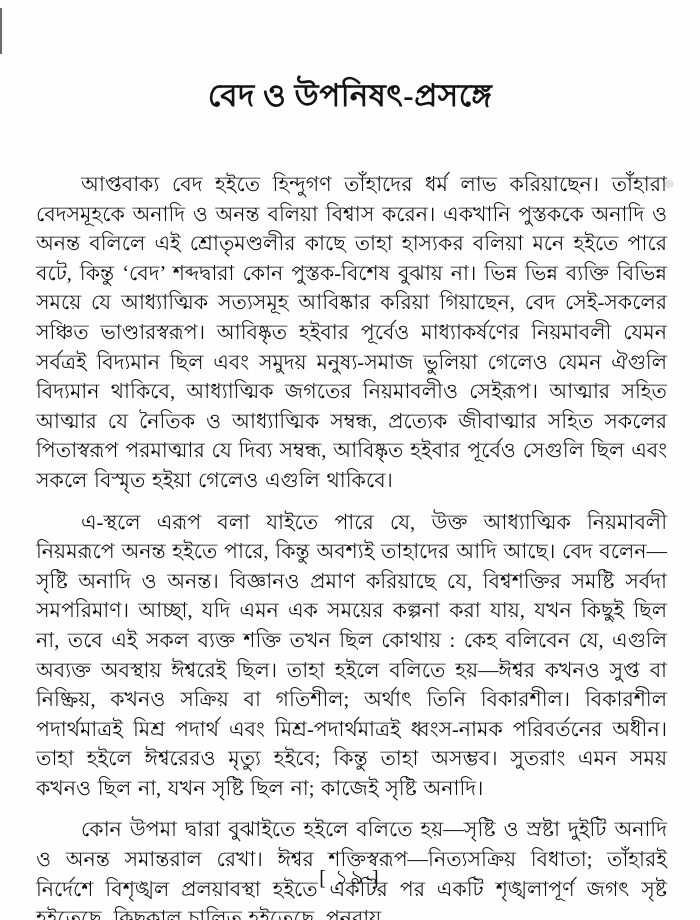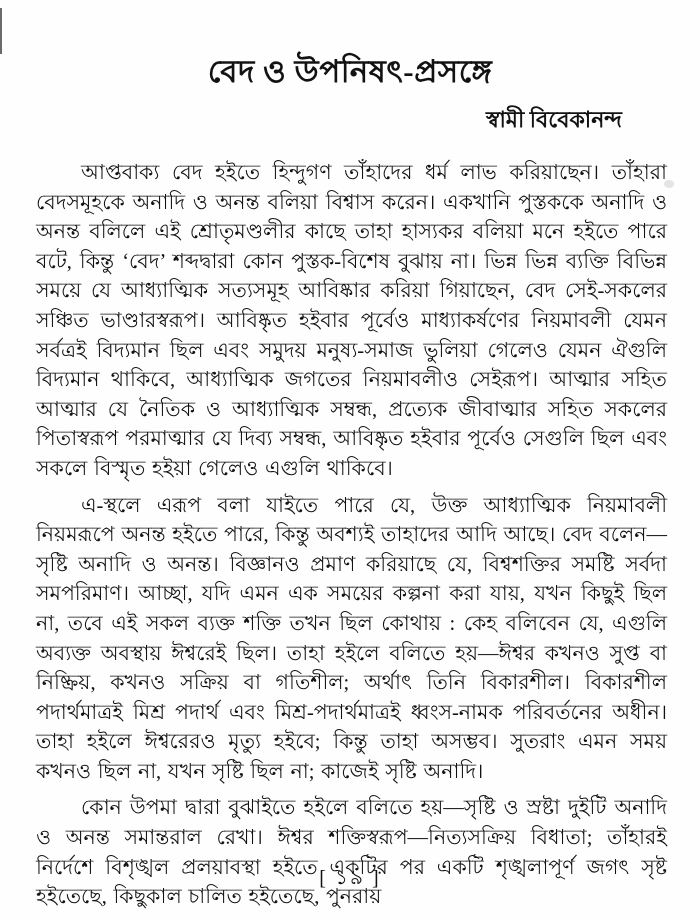--- a/index.html
+++ b/index.html
@@ -30,21 +30,21 @@
     position: absolute;
     right: 26px;
     top: 180px;
     width: 10px;
     height: 8px;
     border-radius: 50%;
     background: #c9c9c9;
     opacity: 0.5;
   }
   .page-title {
-    margin: 53px 0 0 0;
+    margin: 77px 0 0 0;
     text-align: center;
     font-size: 31px;
     font-weight: 700;
     letter-spacing: 0.5px;
     line-height: 1.25;
   }
   .byline {
     margin: 10px 78px 0 0;
     text-align: right;
     font-size: 22px;
@@ -54,21 +54,21 @@
     position: absolute;
     top: 158px;
     left: 36px;
     right: 33px;
     text-align: justify;
     font-size: 20.5px;
     line-height: 29.6px;
     word-spacing: 1.5px;
   }
   .body-text p {
-    margin: 0 0 7px 0;
+    margin: 12px 0 7px 0;
     text-indent: 45px;
   }
   .page-number {
     position: absolute;
     bottom: 25px;
     left: 0;
     width: 100%;
     text-align: center;
     font-size: 20px;
     letter-spacing: 2px;
@@ -77,21 +77,20 @@
 </head>
 <body>
 
 <div class="scan-page">
 
   <div class="edge-mark-left"></div>
   <div class="smudge-right"></div>
 
   <h1 class="page-title">বেদ ও উপনিষৎ-প্রসঙ্গে</h1>
 
-  <div class="byline">স্বামী বিবেকানন্দ</div>
 
   <div class="body-text">
     <p>আপ্তবাক্য বেদ হইতে হিন্দুগণ তাঁহাদের ধর্ম লাভ করিয়াছেন। তাঁহারা বেদসমূহকে অনাদি ও অনন্ত বলিয়া বিশ্বাস করেন। একখানি পুস্তককে অনাদি ও অনন্ত বলিলে এই শ্রোতৃমণ্ডলীর কাছে তাহা হাস্যকর বলিয়া মনে হইতে পারে বটে, কিন্তু ‘বেদ’ শব্দদ্বারা কোন পুস্তক-বিশেষ বুঝায় না। ভিন্ন ভিন্ন ব্যক্তি বিভিন্ন সময়ে যে আধ্যাত্মিক সত্যসমূহ আবিষ্কার করিয়া গিয়াছেন, বেদ সেই-সকলের সঞ্চিত ভাণ্ডারস্বরূপ। আবিষ্কৃত হইবার পূর্বেও মাধ্যাকর্ষণের নিয়মাবলী যেমন সর্বত্রই বিদ্যমান ছিল এবং সমুদয় মনুষ্য-সমাজ ভুলিয়া গেলেও যেমন ঐগুলি বিদ্যমান থাকিবে, আধ্যাত্মিক জগতের নিয়মাবলীও সেইরূপ। আত্মার সহিত আত্মার যে নৈতিক ও আধ্যাত্মিক সম্বন্ধ, প্রত্যেক জীবাত্মার সহিত সকলের পিতাস্বরূপ পরমাত্মার যে দিব্য সম্বন্ধ, আবিষ্কৃত হইবার পূর্বেও সেগুলি ছিল এবং সকলে বিস্মৃত হইয়া গেলেও এগুলি থাকিবে।</p>
     <p>এ-স্থলে এরূপ বলা যাইতে পারে যে, উক্ত আধ্যাত্মিক নিয়মাবলী নিয়মরূপে অনন্ত হইতে পারে, কিন্তু অবশ্যই তাহাদের আদি আছে। বেদ বলেন—সৃষ্টি অনাদি ও অনন্ত। বিজ্ঞানও প্রমাণ করিয়াছে যে, বিশ্বশক্তির সমষ্টি সর্বদা সমপরিমাণ। আচ্ছা, যদি এমন এক সময়ের কল্পনা করা যায়, যখন কিছুই ছিল না, তবে এই সকল ব্যক্ত শক্তি তখন ছিল কোথায় : কেহ বলিবেন যে, এগুলি অব্যক্ত অবস্থায় ঈশ্বরেই ছিল। তাহা হইলে বলিতে হয়—ঈশ্বর কখনও সুপ্ত বা নিষ্ক্রিয়, কখনও সক্রিয় বা গতিশীল; অর্থাৎ তিনি বিকারশীল। বিকারশীল পদার্থমাত্রই মিশ্র পদার্থ এবং মিশ্র-পদার্থমাত্রই ধ্বংস-নামক পরিবর্তনের অধীন। তাহা হইলে ঈশ্বরেরও মৃত্যু হইবে; কিন্তু তাহা অসম্ভব। সুতরাং এমন সময় কখনও ছিল না, যখন সৃষ্টি ছিল না; কাজেই সৃষ্টি অনাদি।</p>
     <p>কোন উপমা দ্বারা বুঝাইতে হইলে বলিতে হয়—সৃষ্টি ও স্রষ্টা দুইটি অনাদি ও অনন্ত সমান্তরাল রেখা। ঈশ্বর শক্তিস্বরূপ—নিত্যসক্রিয় বিধাতা; তাঁহারই নির্দেশে বিশৃঙ্খল প্রলয়াবস্থা হইতে একটির পর একটি শৃঙ্খলাপূর্ণ জগৎ সৃষ্ট হইতেছে, কিছুকাল চালিত হইতেছে, পুনরায়</p>
   </div>
 
   <div class="page-number">[ ১৯ ]</div>
 
 </div>

